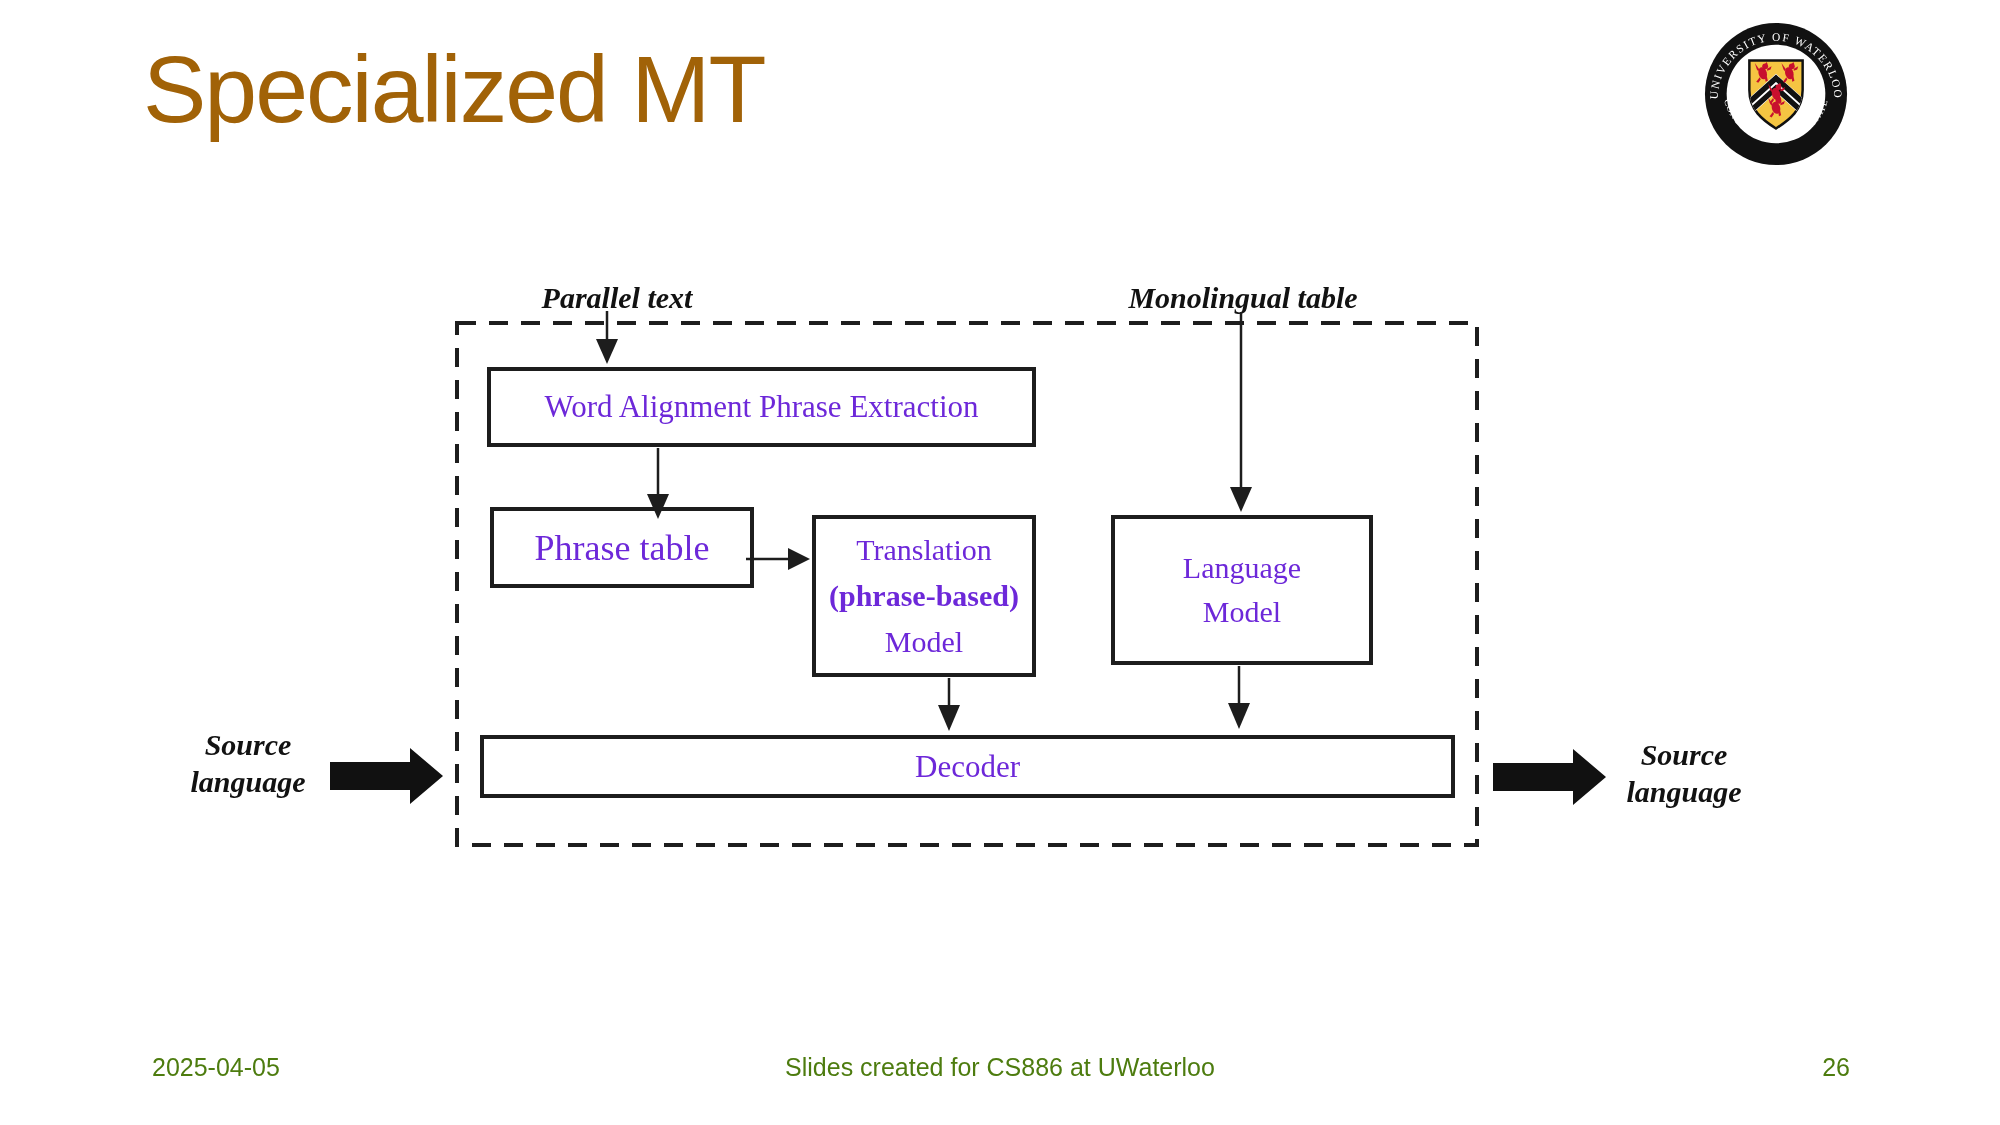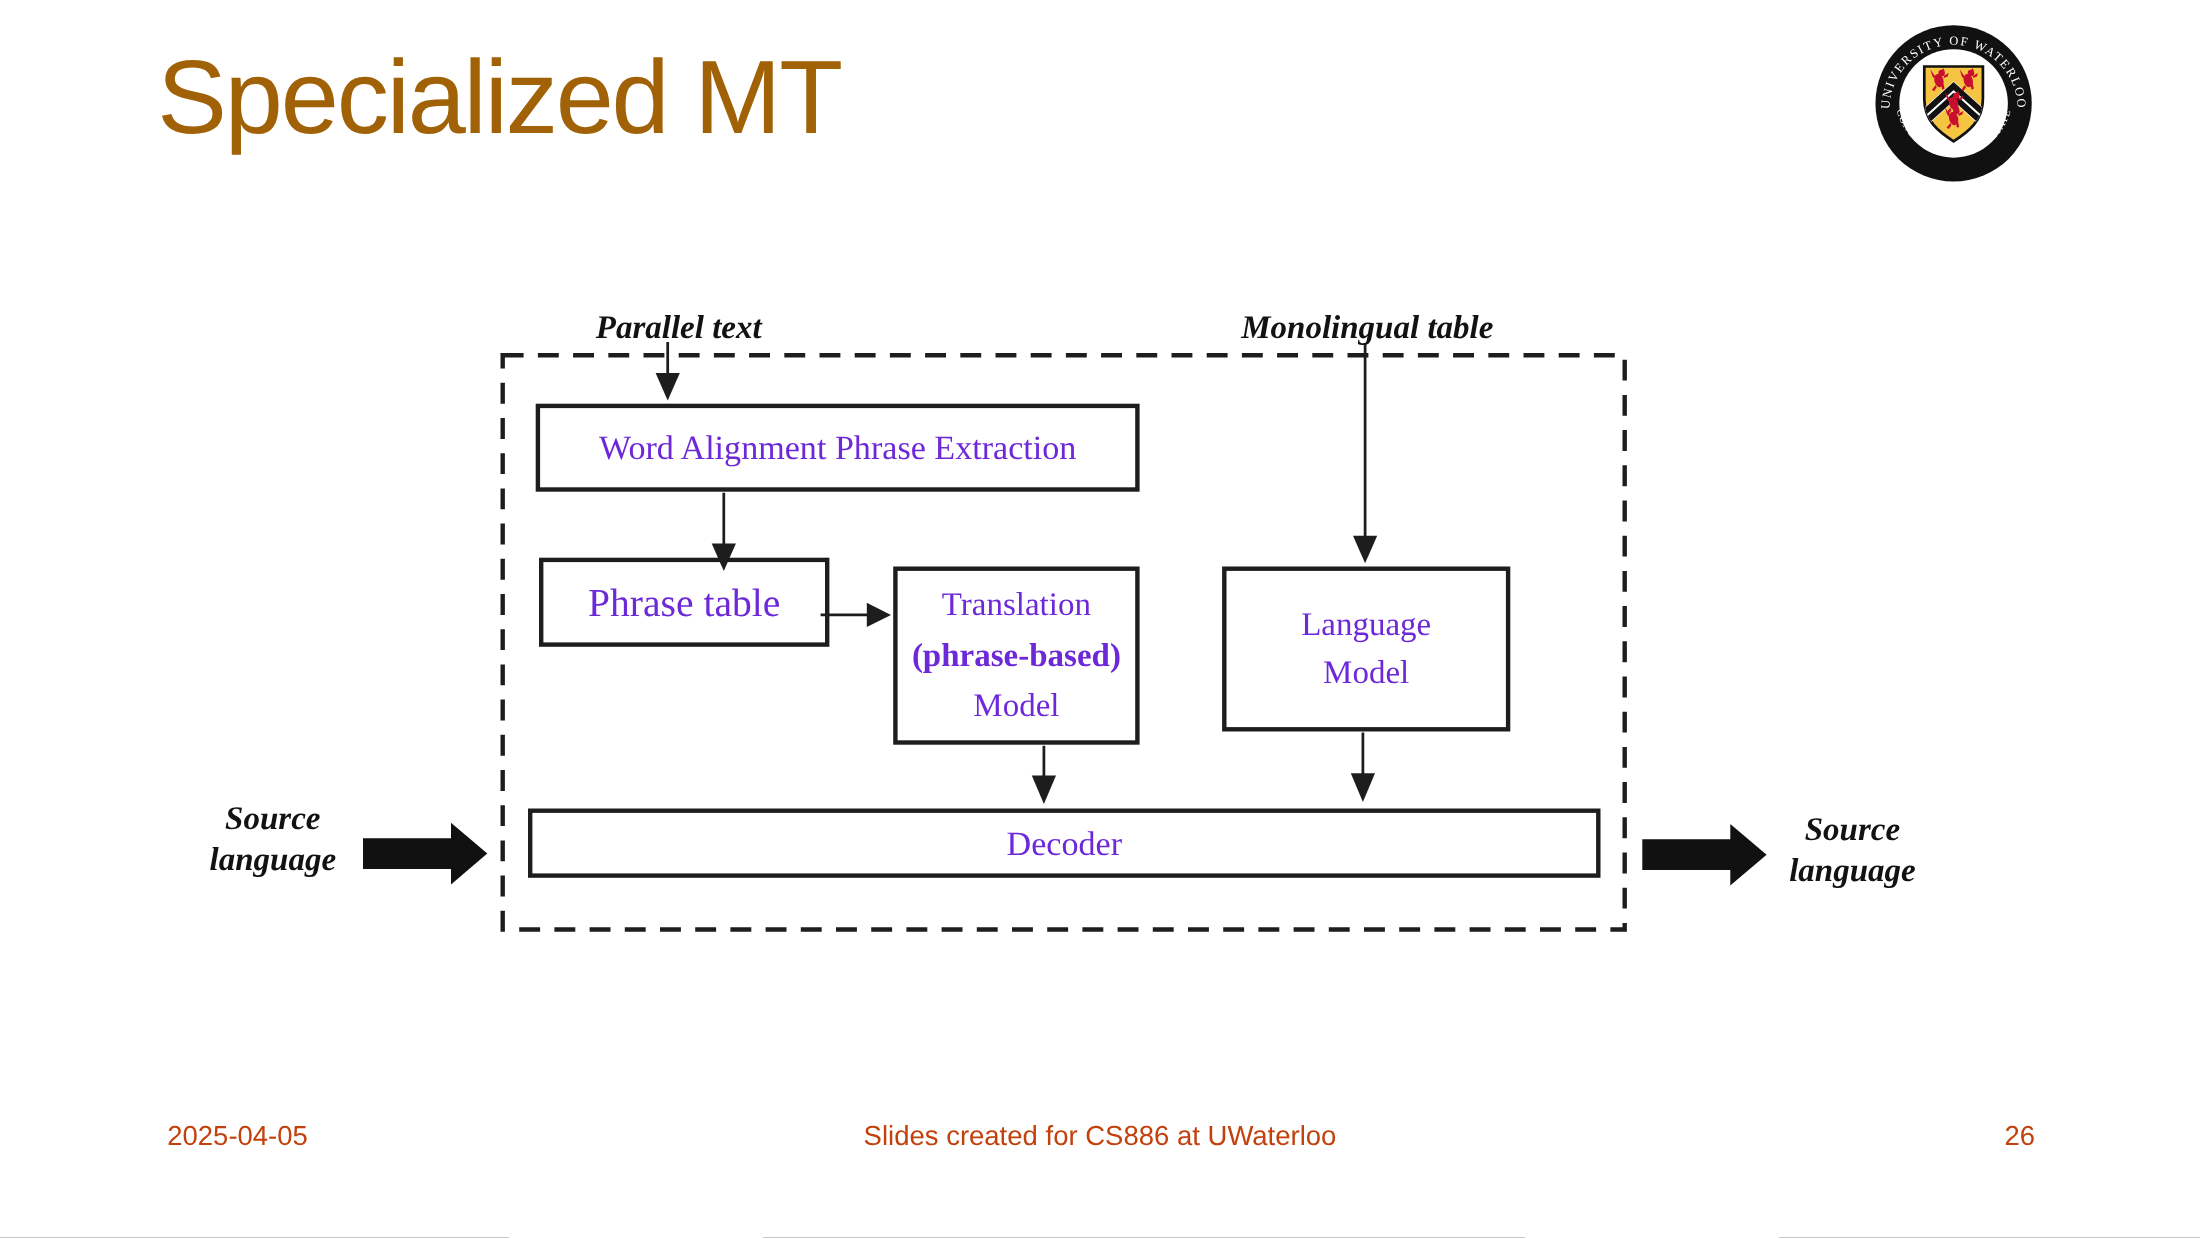--- a/index.html
+++ b/index.html
@@ -14,21 +14,21 @@
   .figure{position:absolute;inset:0;filter:blur(0.35px);}
   .dbox{position:absolute;box-sizing:border-box;border:4px solid #1d1d1d;background:#fff;
         display:flex;flex-direction:column;align-items:center;justify-content:center;
         text-align:center;font-family:"Liberation Serif","DejaVu Serif",serif;color:#6d28d9;}
   .it-label{position:absolute;transform:translateX(-50%);text-align:center;
             font-family:"Liberation Serif","DejaVu Serif",serif;font-style:italic;font-weight:600;
             color:#121212;font-size:30px;line-height:37px;white-space:nowrap;}
   .arrow-svg{position:absolute;left:0;top:0;pointer-events:none;}
 
   
-  .footer-text{position:absolute;top:1018px;font-size:25px;line-height:30px;color:#c2410c;}
+  .footer-text{position:absolute;top:1052px;font-size:25px;line-height:30px;color:#4d7c0f;}
   .footer-date{left:152px;}
   .footer-center{left:0;right:0;text-align:center;}
   .footer-page{right:150px;text-align:right;}
 
   
   .logo{position:absolute;left:1702px;top:20px;width:148px;height:148px;}
 </style>
 </head>
 <body>
 

